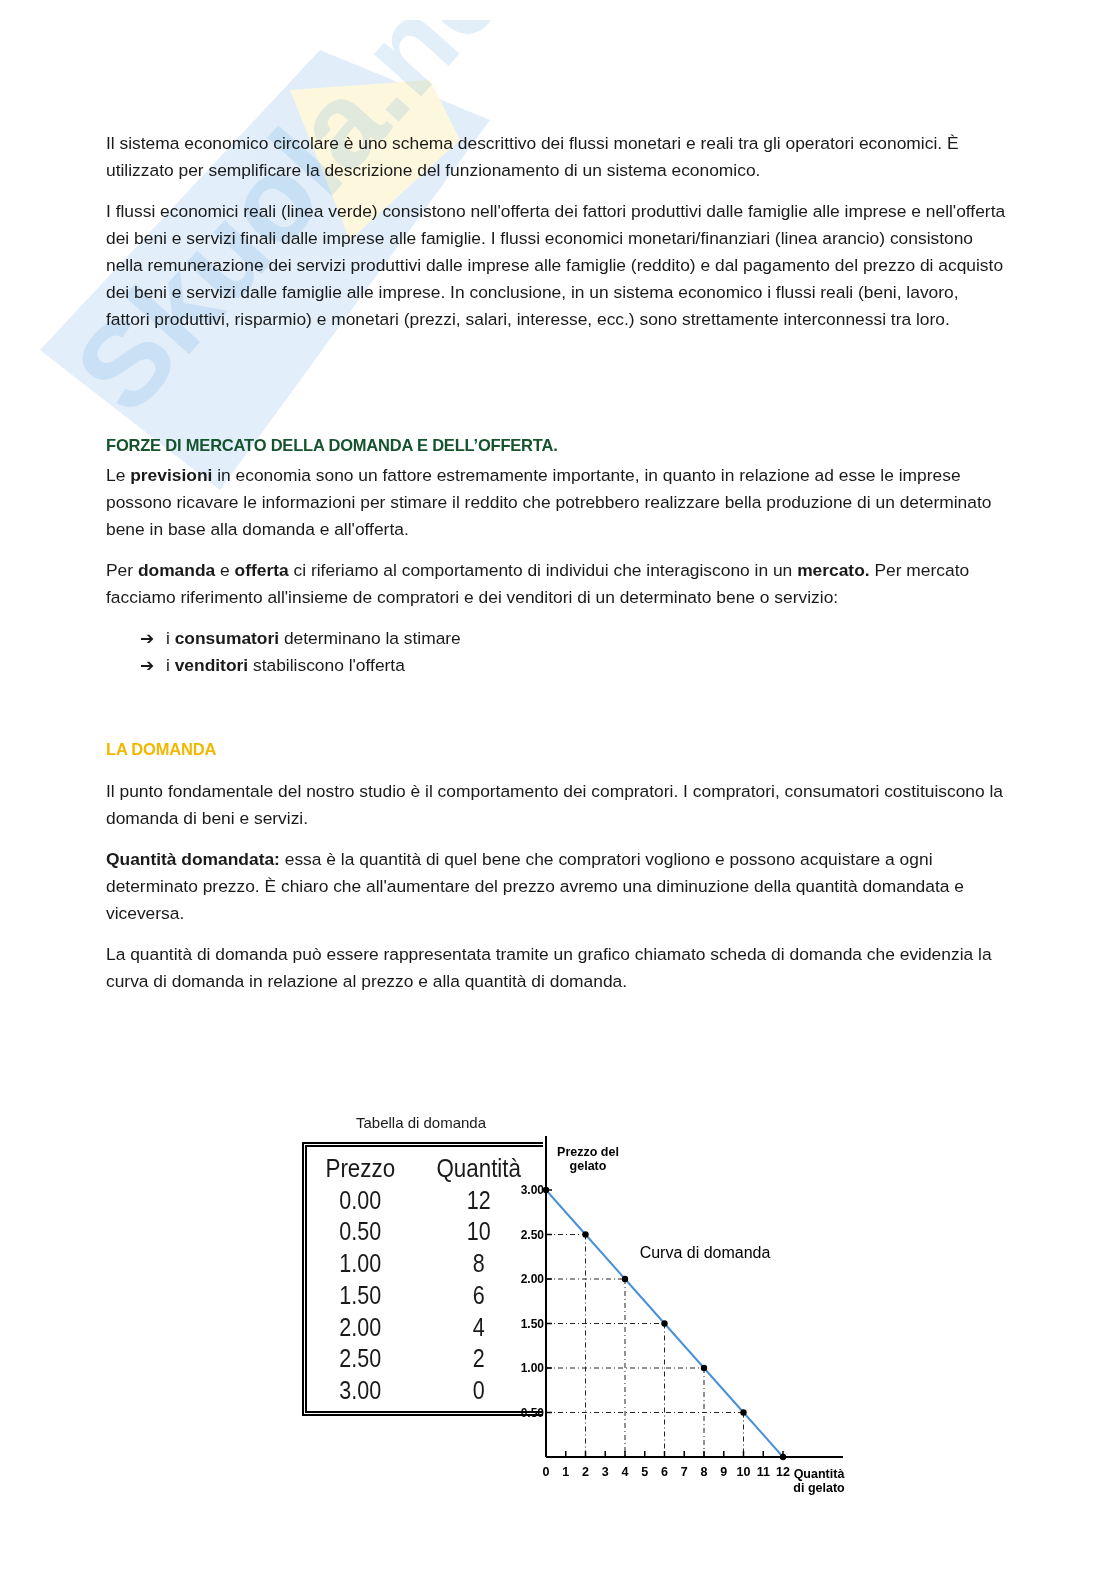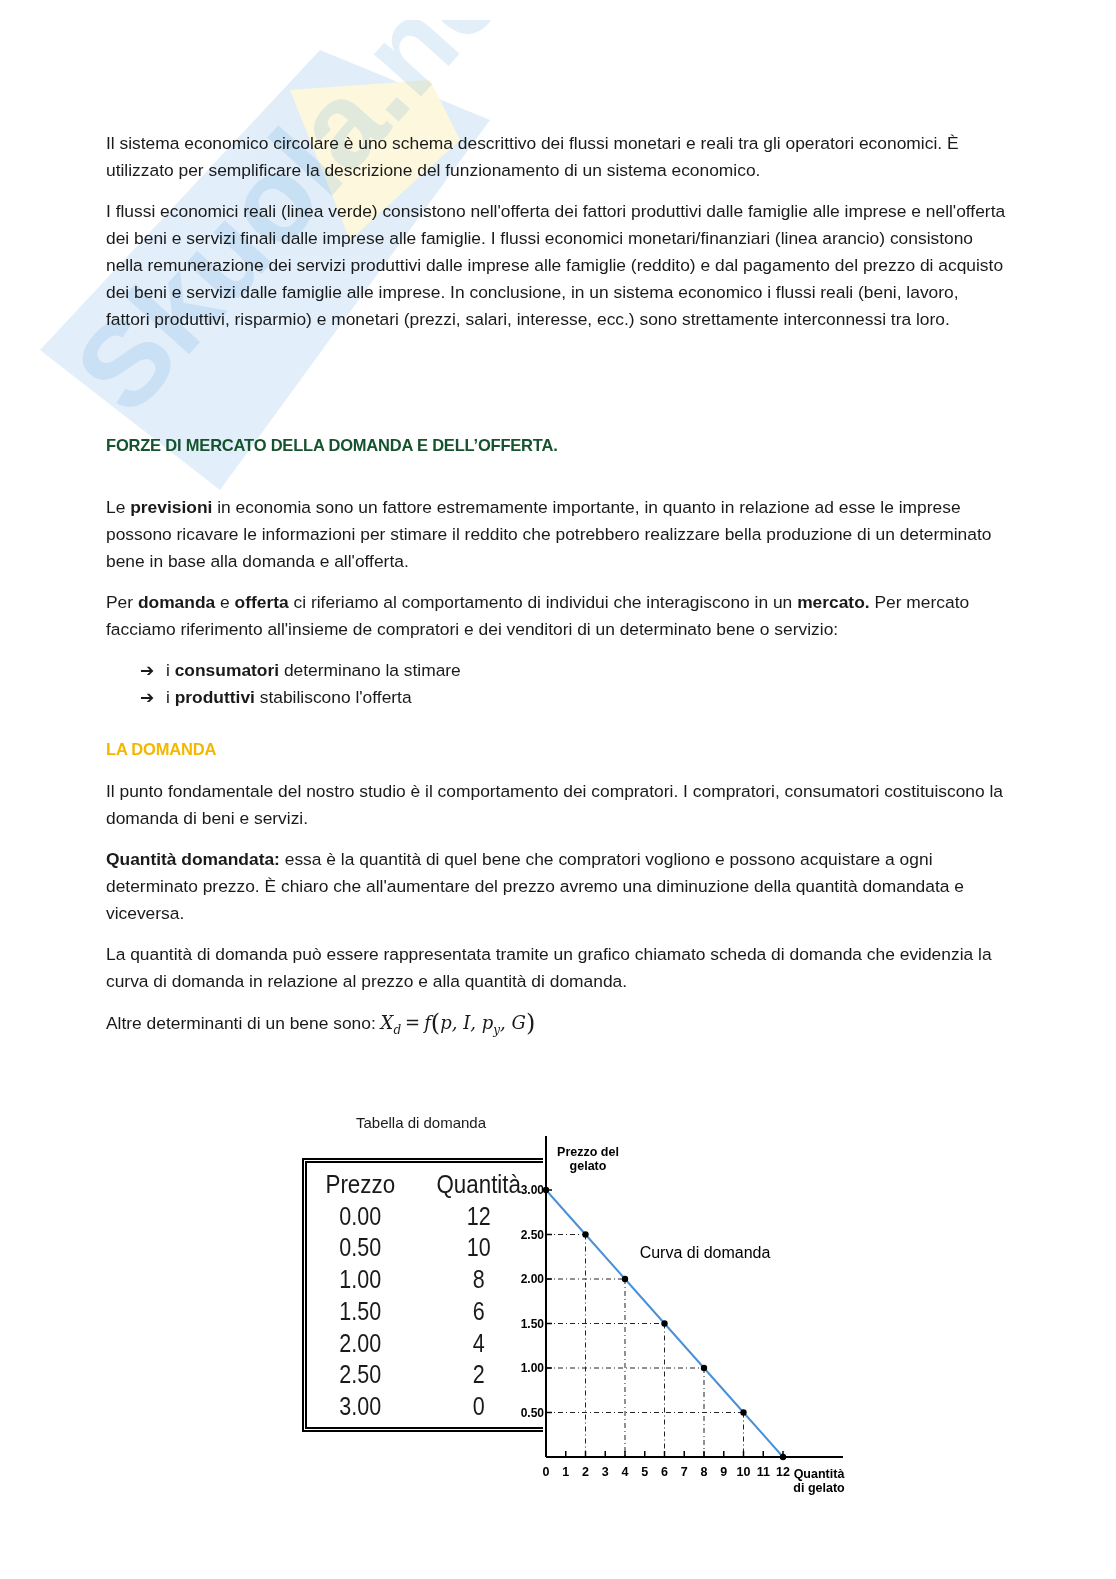--- a/index.html
+++ b/index.html
@@ -33,21 +33,21 @@
   .math .paren { font-style: normal; font-size: 24px; vertical-align: -2px; }
   .math .eq { font-style: normal; padding: 0 4px; }
 
   
   .table-wrap { position: absolute; left: 262px; top: 1114px; width: 245px; padding-left: 40px; }
   .table-caption {
     text-align: center; font-size: 15px; color: #1a1a1a; height: 24px;
     font-family: "Liberation Sans", sans-serif; padding-left: 0px; width: 238px;
   }
   .demand-table {
-    margin-top: 20px;
+    margin-top: 4px;
     border-top: 4px double #000; border-left: 4px double #000; border-bottom: 4px double #000;
     border-top-width: 5px; border-left-width: 5px; border-bottom-width: 5px;
     width: 236px; padding: 6px 0 4px 0;
     font-family: "Liberation Sans", sans-serif;
   }
   .demand-table table { border-collapse: collapse; width: 100%; }
   .demand-table th, .demand-table td {
     font-weight: normal; font-size: 25px; text-align: center; padding: 0;
     height: 31.7px; line-height: 31.7px; transform: scaleX(0.86);
   }
@@ -70,50 +70,47 @@
 
 <div class="page">
 
   <div class="block" style="top:0;">
     <p>Il sistema economico circolare è uno schema descrittivo dei flussi monetari e reali tra gli operatori economici. È utilizzato per semplificare la descrizione del funzionamento di un sistema economico.</p>
     <p>I flussi economici reali (linea verde) consistono nell'offerta dei fattori produttivi dalle famiglie alle imprese e nell'offerta dei beni e servizi finali dalle imprese alle famiglie. I flussi economici monetari/finanziari (linea arancio) consistono nella remunerazione dei servizi produttivi dalle imprese alle famiglie (reddito) e dal pagamento del prezzo di acquisto dei beni e servizi dalle famiglie alle imprese. In conclusione, in un sistema economico i flussi reali (beni, lavoro, fattori produttivi, risparmio) e monetari (prezzi, salari, interesse, ecc.) sono strettamente interconnessi tra loro.</p>
   </div>
 
   <h2 class="heading h-red">FORZE DI MERCATO DELLA DOMANDA E DELL’OFFERTA.</h2>
 
-  <div class="block" style="top:332px;margin-top:32px;">
+  <div class="block" style="top:332px;">
     <p>
       <span>Le </span><b>previsioni</b><span> in economia sono un fattore estremamente importante, in quanto in relazione ad esse le imprese possono ricavare le informazioni per stimare il reddito che potrebbero realizzare bella produzione di un determinato bene in base alla domanda e all'offerta.</span>
     </p>
     <p>
       <span>Per </span><b>domanda</b><span> e </span><b>offerta</b><span> ci riferiamo al comportamento di individui che interagiscono in un </span><b>mercato.</b><span> Per mercato facciamo riferimento all'insieme de compratori e dei venditori di un determinato bene o servizio:</span>
     </p>
     <ul class="arrows">
       <li>
         <span class="arrow-icon">➔</span>
         <span><span>i </span><b>consumatori</b><span> determinano la stimare</span></span>
       </li>
       <li>
         <span class="arrow-icon">➔</span>
-        <span><span>i </span><b>produttivi</b><span> stabiliscono l'offerta</span></span>
+        <span><span>i </span><b>venditori</b><span> stabiliscono l'offerta</span></span>
       </li>
     </ul>
   </div>
 
   <h2 class="heading h-yellow">LA DOMANDA</h2>
 
   <div class="block" style="top:648px;">
     <p>Il punto fondamentale del nostro studio è il comportamento dei compratori. I compratori, consumatori costituiscono la domanda di beni e servizi.</p>
     <p>
       <b>Quantità domandata:</b><span> essa è la quantità di quel bene che compratori vogliono e possono acquistare a ogni determinato prezzo. È chiaro che all'aumentare del prezzo avremo una diminuzione della quantità domandata e viceversa.</span>
     </p>
     <p>La quantità di domanda può essere rappresentata tramite un grafico chiamato scheda di domanda che evidenzia la curva di domanda in relazione al prezzo e alla quantità di domanda.</p>
-    <p>
-      <span>Altre determinanti di un bene sono: </span><span class="math"><span>X</span><sub>d</sub><span class="eq">=</span><span>f</span><span class="paren">(</span><span>p, I, p</span><sub>y</sub><span>, G</span><span class="paren">)</span></span>
-    </p>
   </div>
 </div>
 
 <div class="table-wrap">
   <div class="table-caption">Tabella di domanda</div>
   <div class="demand-table">
     <table>
       <thead>
         <tr>
           <th>Prezzo</th>

